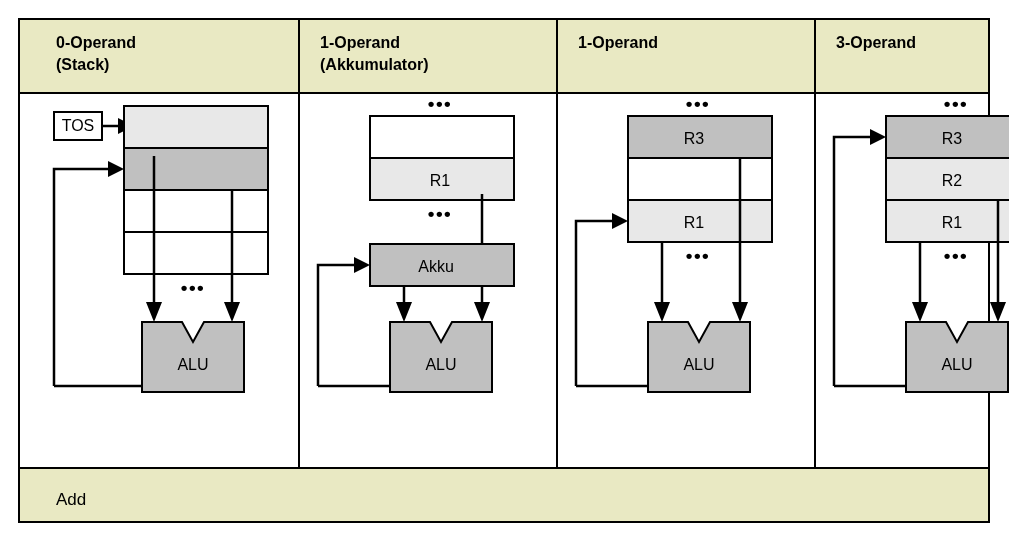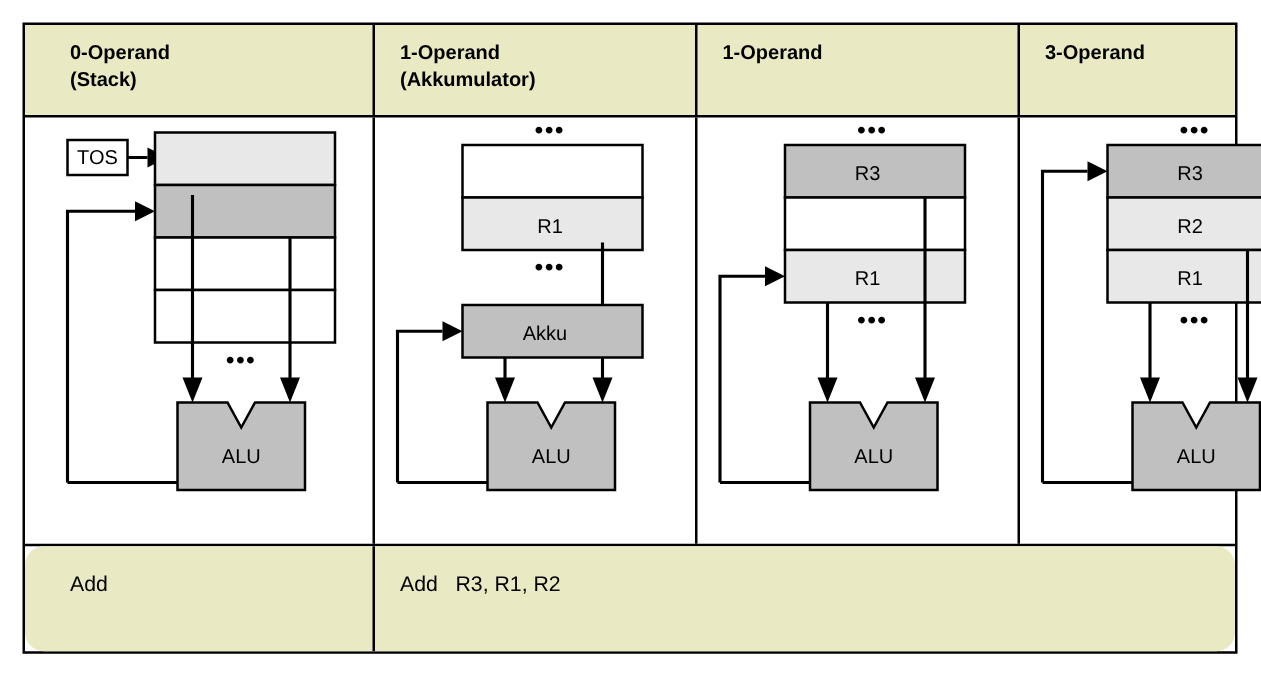--- a/index.html
+++ b/index.html
@@ -25,21 +25,21 @@
     box-sizing: border-box;
     display: flex;
     flex-direction: column;
   }
   .row-headers, .row-footers {
     display: flex;
     background: #e9e9c3;
     flex: 0 0 auto;
   }
   .row-headers { height: 72px; }
-  .row-footers { height: 84px; border-radius: 15px; }
+  .row-footers { height: 52px; }
   .row-bodies {
     display: flex;
     flex: 1 1 auto;
     background: #ffffff;
     border-top: 2px solid #000;
     border-bottom: 2px solid #000;
   }
   .cell {
     box-sizing: border-box;
     position: relative;
@@ -235,19 +235,16 @@
             <text class="lbl" x="141" y="276" text-anchor="middle">ALU</text>
           </svg>
         </div>
       </div>
     </div>
 
     <div class="row-footers">
       <div class="cell col0">
         <div class="ftr-text">Add</div>
       </div>
-      <div class="cell col3">
-        <div class="ftr-text">Add   R3, R1, R2</div>
-      </div>
     </div>
 
   </div>
 </div>
 
 </body></html>

